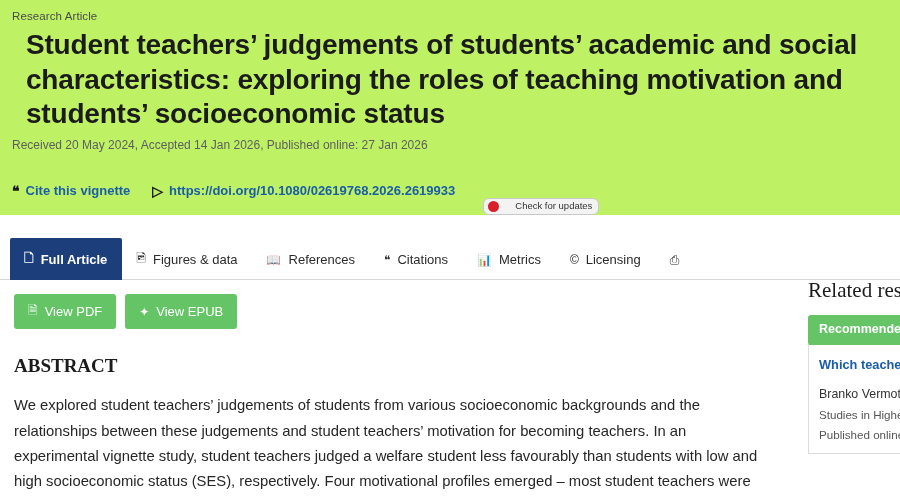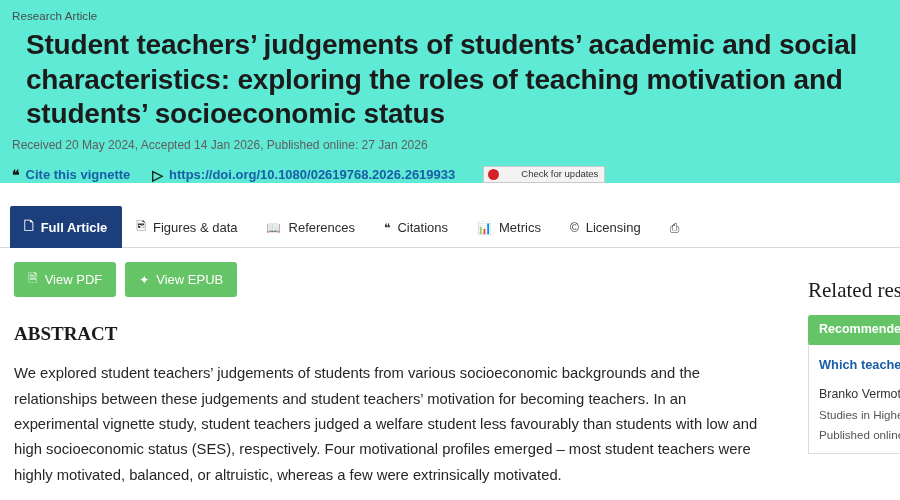--- a/index.html
+++ b/index.html
@@ -9,21 +9,21 @@
     overflow: hidden;
     background: #ffffff;
     font-family: "Liberation Sans", sans-serif;
     color: #333;
   }
   .page { position: relative; width: 900px; height: 500px; }
 
   
   .header {
     padding: 8px 10px 0 10px;
-    background: #5eead4;
+    background: #bef264;
   }
   .article-type {
     font-size: 11.5px;
     color: #4a4a4a;
     letter-spacing: 0.1px;
     margin: 2px 0 6px 2px;
   }
   .title {
     font-family: Liberation Sans, sans-serif;
     font-size: 28px;
@@ -69,29 +69,30 @@
     gap: 6px;
     color: #1a5ea8;
     font-weight: bold;
     cursor: pointer;
     white-space: nowrap;
   }
   .meta-item .gi { color: #1b1b1b; font-weight: bold; font-size: 14px; }
   .crossmark {
     display: inline-flex;
     align-items: center;
-    gap: 22px;
+    gap: 16px;
     border: 1px solid #c9c9c9;
     background: #f3f3f3;
-    border-radius: 0;
+    border-radius: 6px;
     padding: 2px 6px 2px 4px;
     font-size: 9.5px;
     color: #333;
     margin-left: 6px;
     line-height: 1.1;
+    margin-top: 32px;
   }
   .crossmark .cm-dot {
     width: 11px; height: 11px; border-radius: 50%;
     background: #d6202a;
     display: inline-block;
   }
 
   
   .tabs {
     display: flex;

